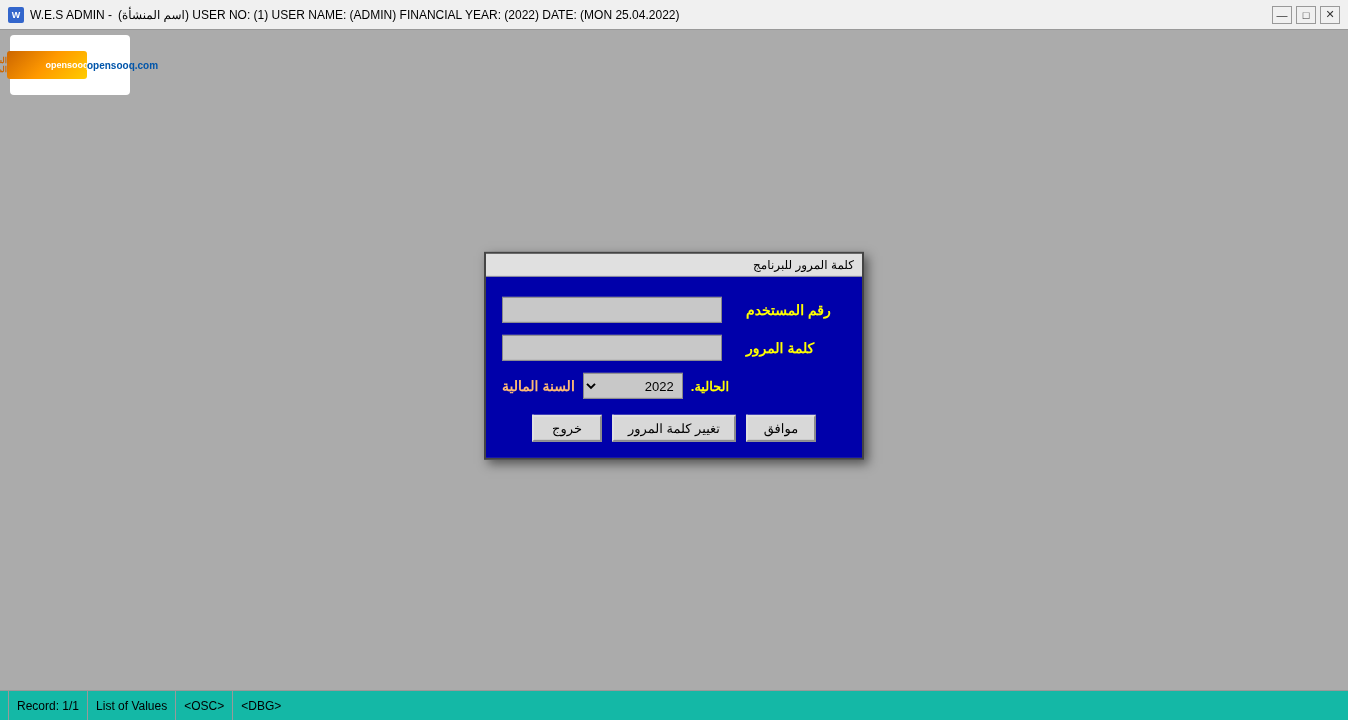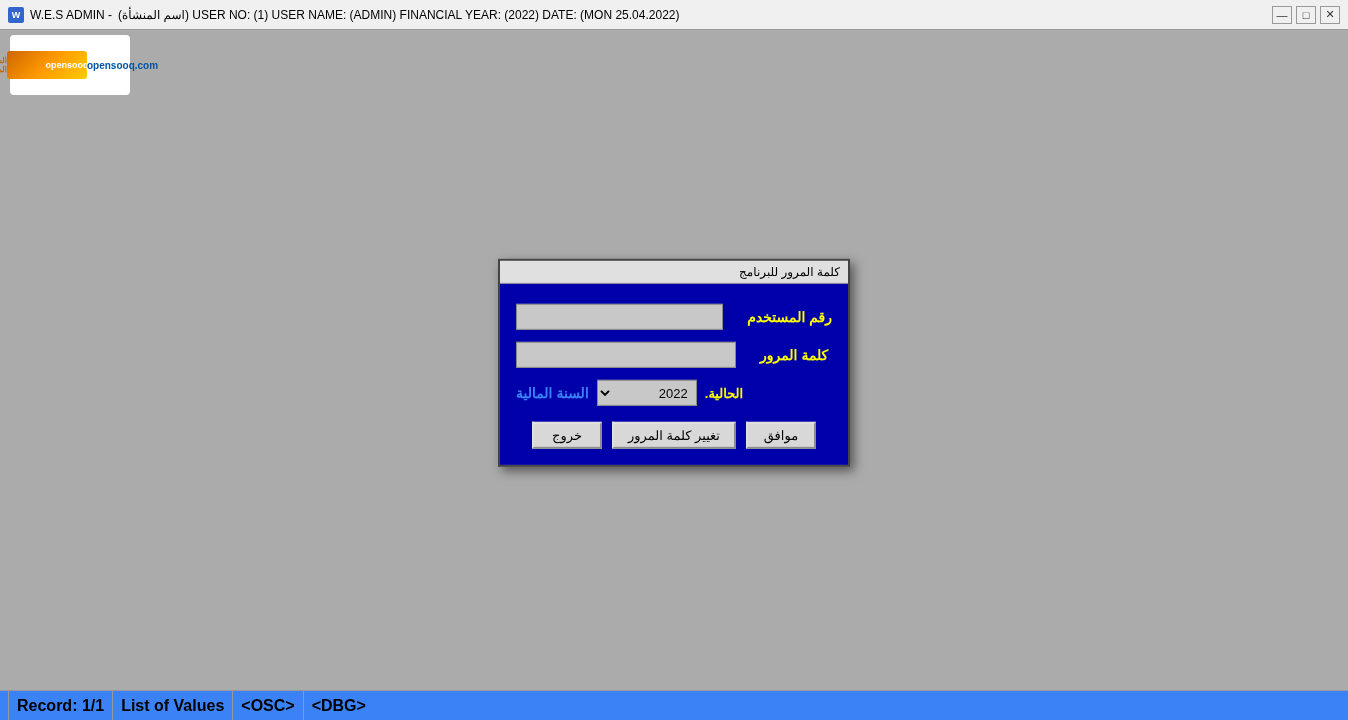--- a/index.html
+++ b/index.html
@@ -92,28 +92,27 @@
     }
 
     .logo-text-bottom {
       font-size: 10px;
       color: #0055aa;
       font-weight: bold;
     }
 
     
     .dialog {
-      width: 352px;
+      width: 380px;
       border: 2px solid #444;
       box-shadow: 4px 4px 10px rgba(0,0,0,0.5);
       position: absolute;
       top: 50%;
       left: 50%;
       transform: translate(-50%, -52%);
-      margin-top: 7px;
     }
 
     .dialog-title-bar {
       background: #e0e0e0;
       border-bottom: 1px solid #999;
       padding: 4px 8px;
       font-size: 12px;
       color: #000;
       direction: rtl;
     }
@@ -169,21 +168,21 @@
       width: 100px;
       height: 26px;
       background: #c8c8c8;
       border: 1px solid #888;
       font-size: 13px;
       color: #000;
       padding: 2px 4px;
     }
 
     .year-label-main {
-      color: #3b82f6;
+      color: #fdba74;
       font-size: 14px;
       font-weight: bold;
     }
 
     .buttons-row {
       display: flex;
       align-items: center;
       justify-content: center;
       gap: 10px;
       margin-top: 8px;
@@ -201,29 +200,28 @@
       min-width: 70px;
     }
 
     
     .status-bar {
       position: absolute;
       bottom: 0;
       left: 0;
       right: 0;
       height: 30px;
-      background: #3b82f6;
+      background: #14b8a6;
       border-top: 1px solid #999;
       display: flex;
       align-items: center;
       padding: 0 8px;
       gap: 0;
-      font-size: 16px;
-      color: #000;
-      font-weight: bold;
+      font-size: 12px;
+      color: #000;
     }
 
     .status-section {
       padding: 2px 8px;
       border-right: 1px solid #999;
       height: 100%;
       display: flex;
       align-items: center;
     }
 

